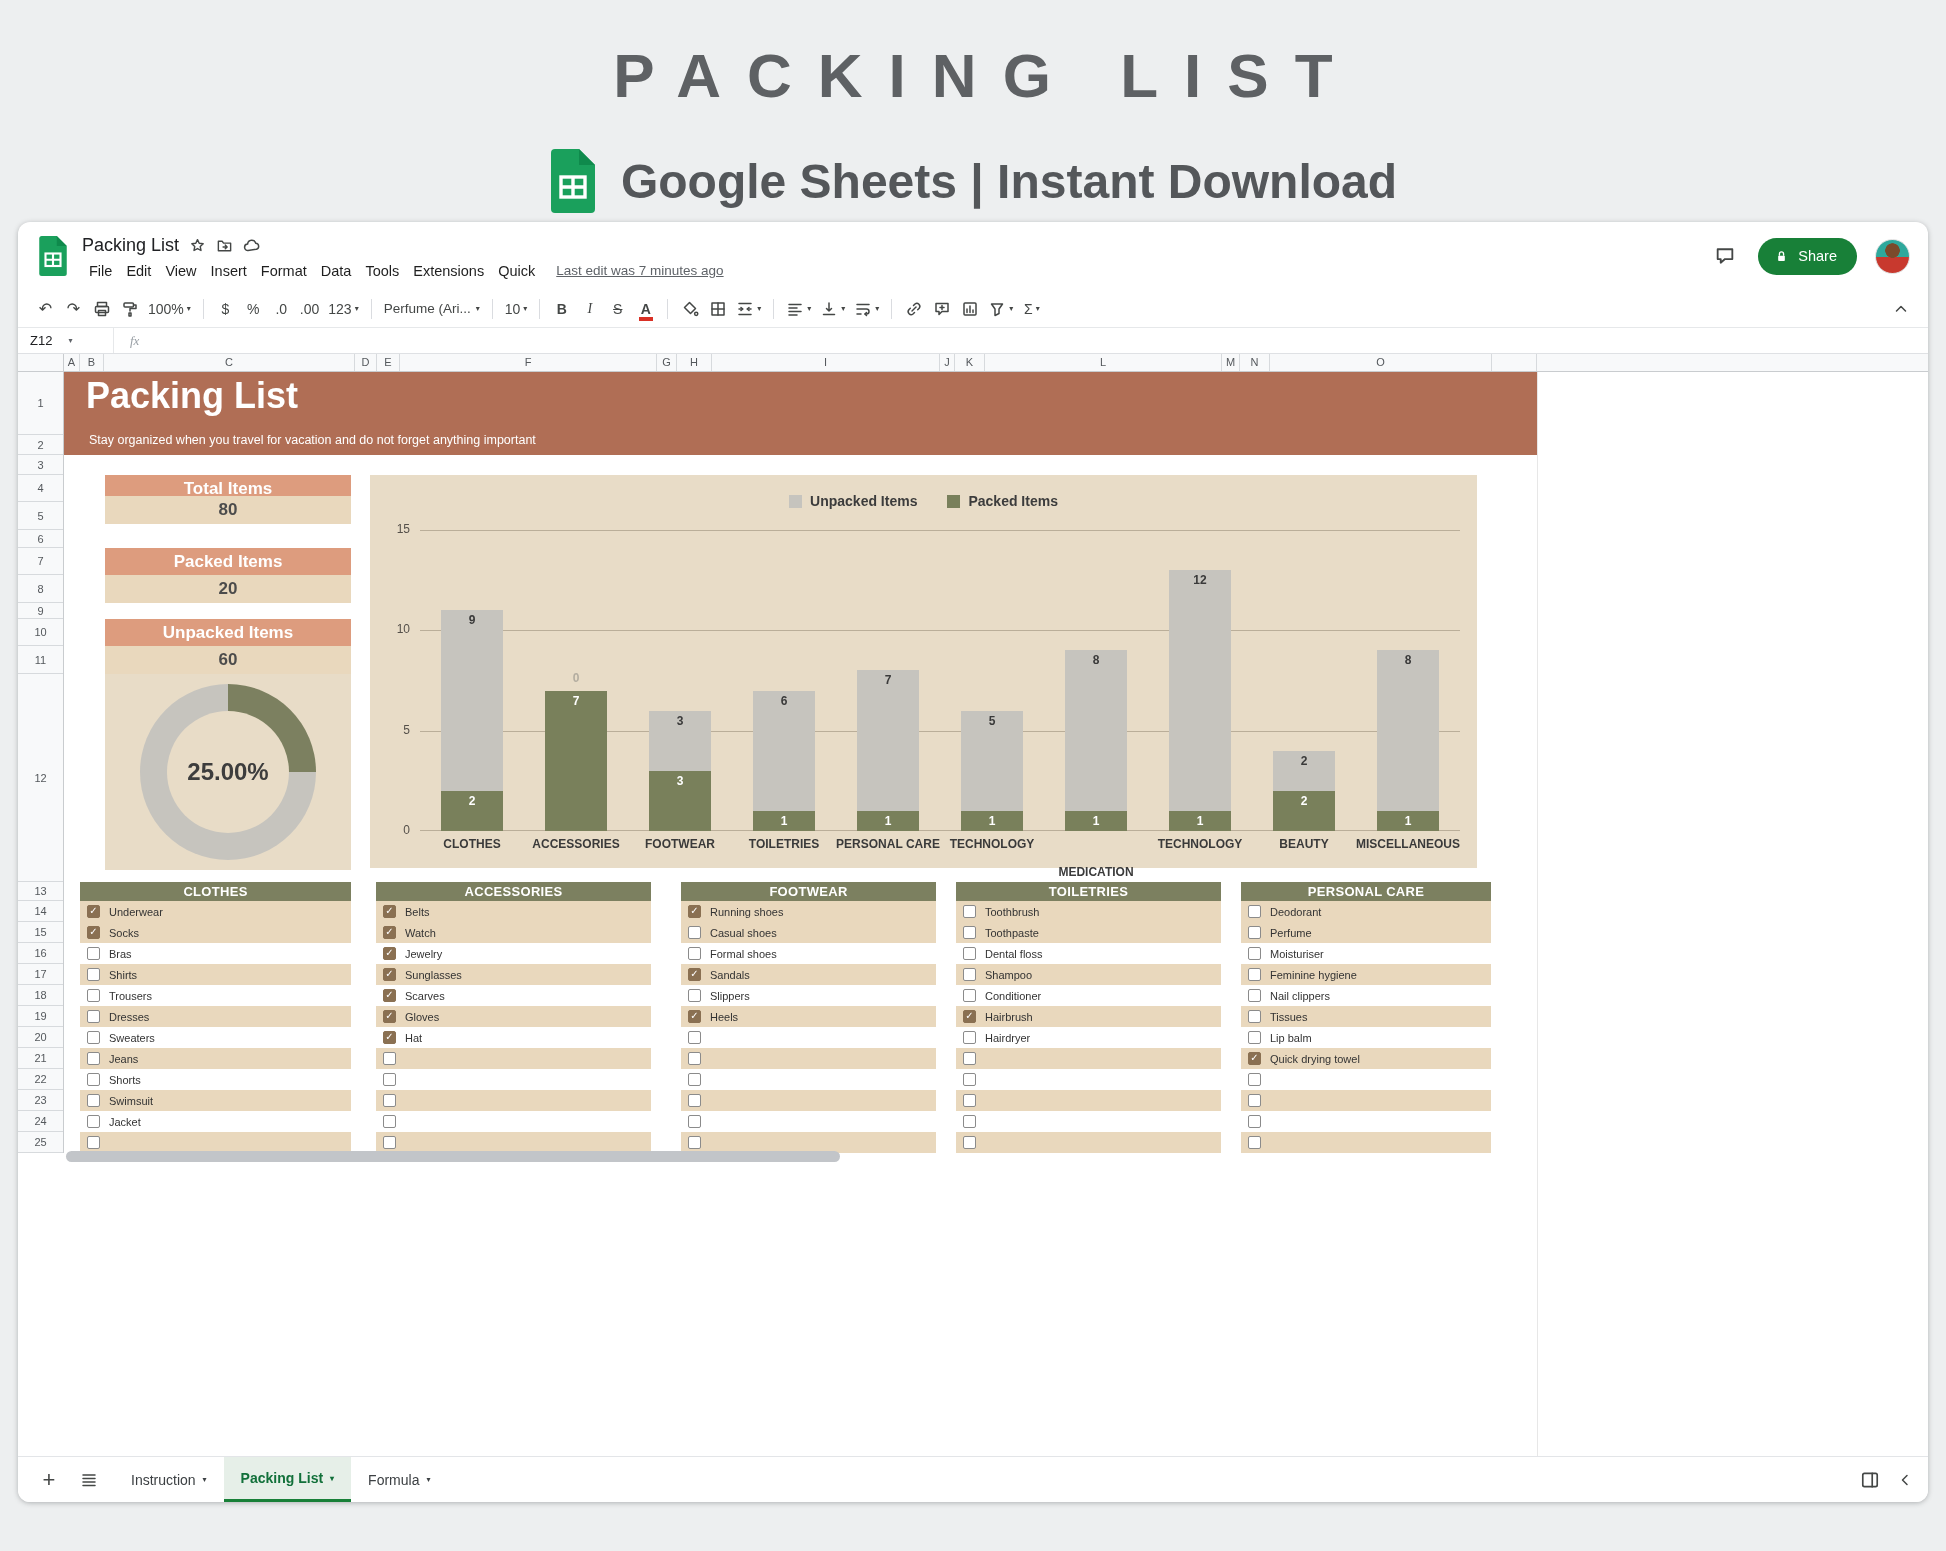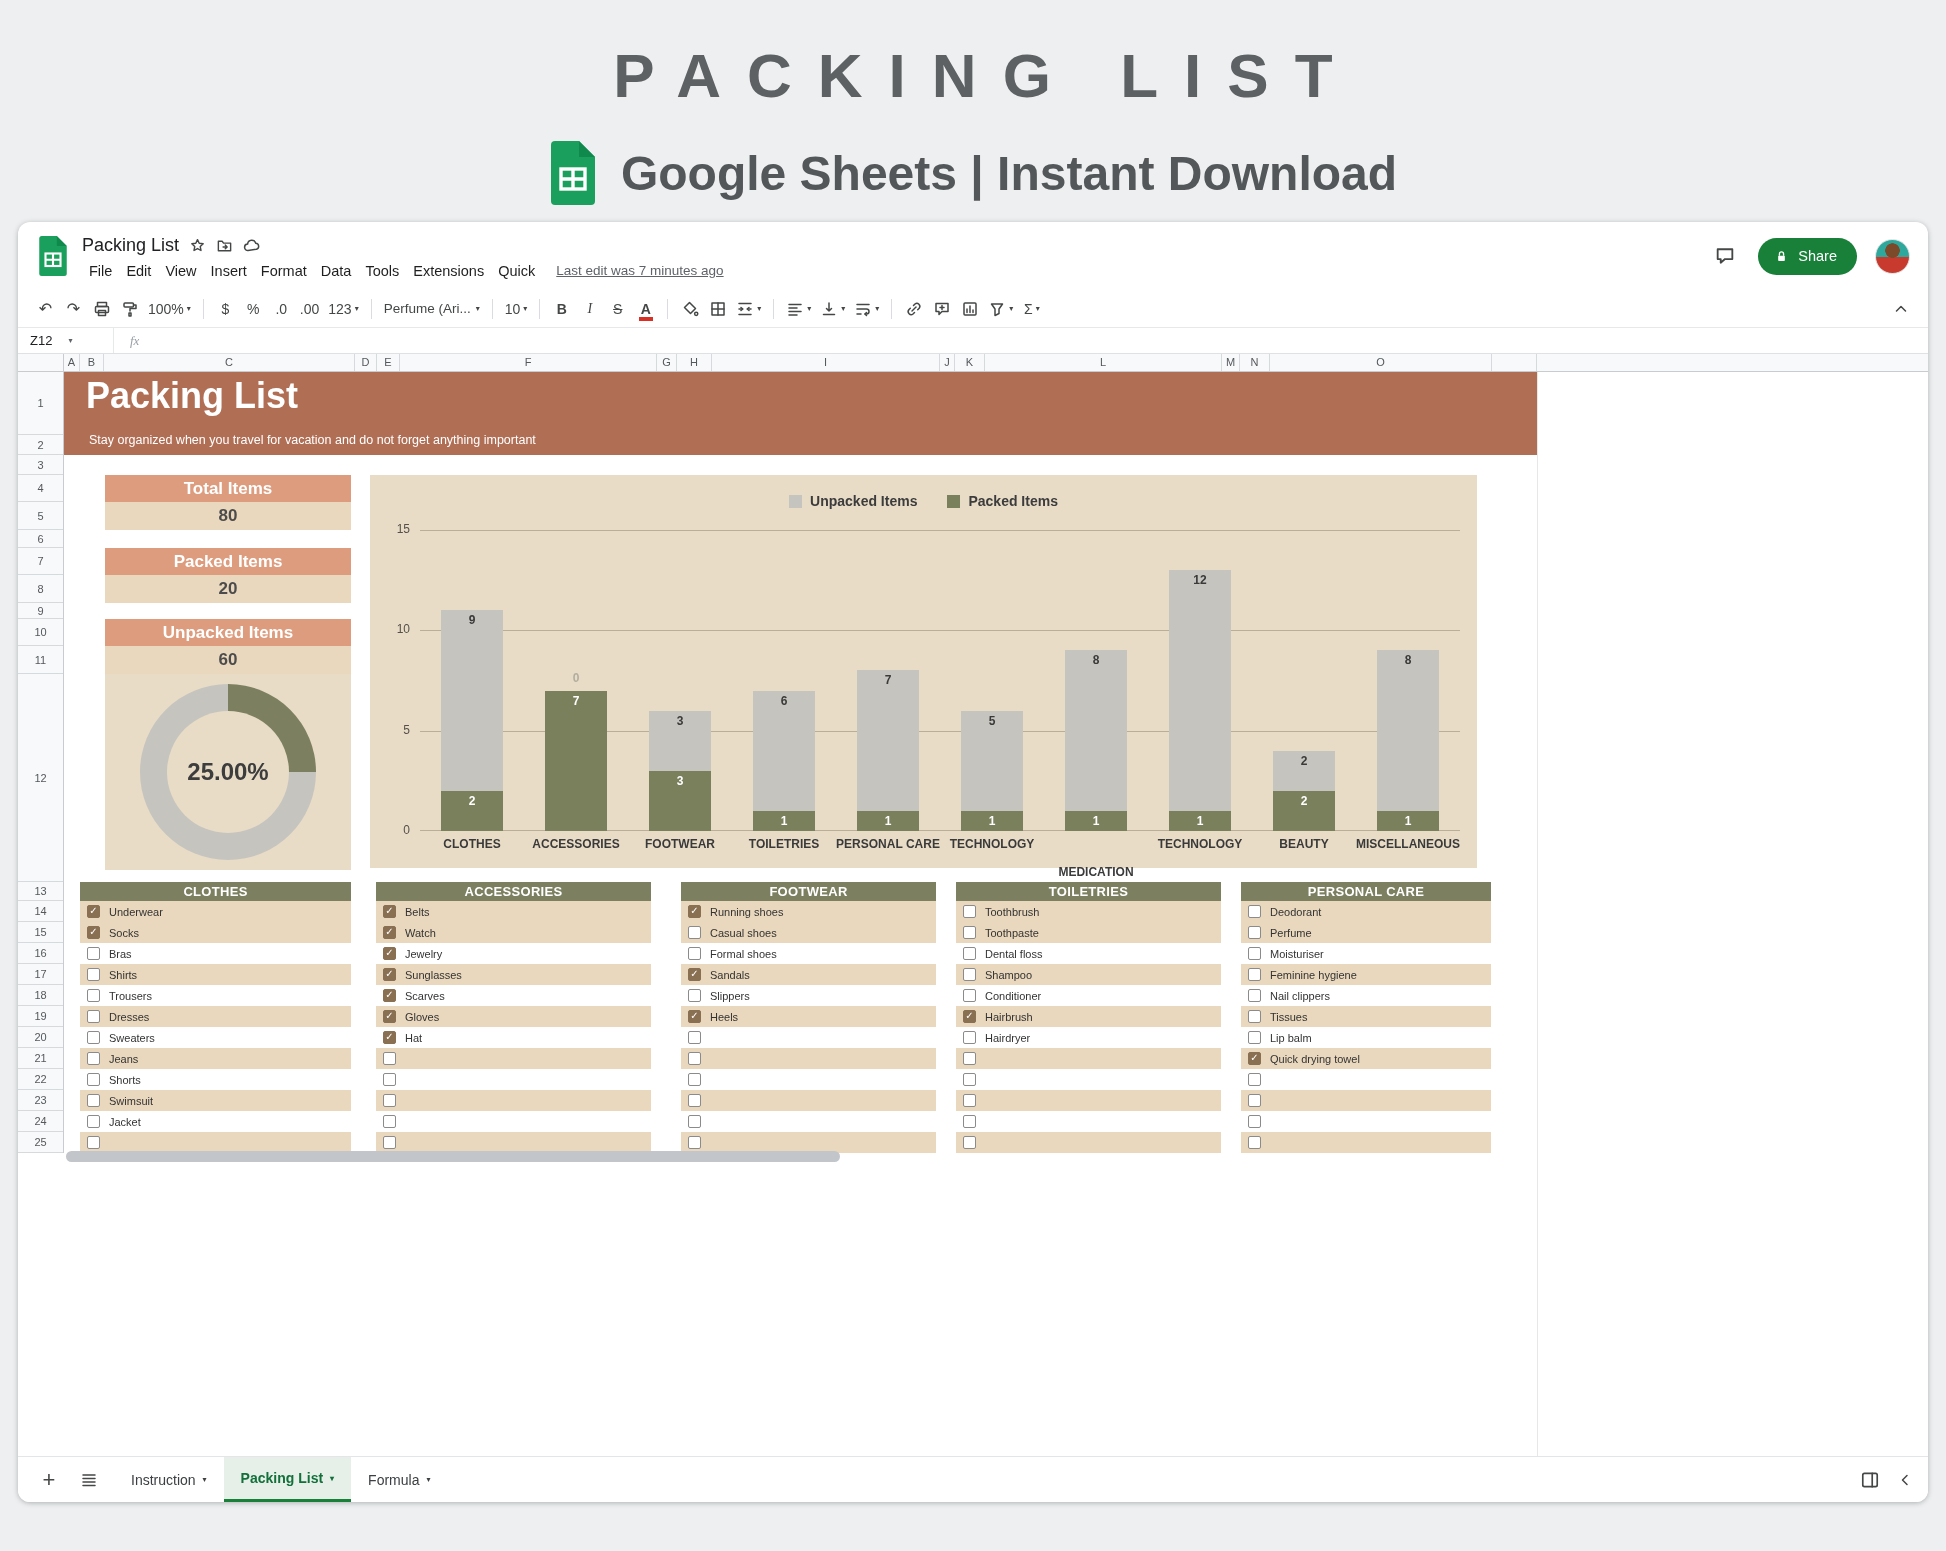--- a/index.html
+++ b/index.html
@@ -9,21 +9,21 @@
     font-family:"Liberation Sans", sans-serif;
     position:relative;
   }
   
   .banner { height:222px; text-align:center; }
   .banner-title {
     padding-top:40px; font-size:62px; font-weight:bold;
     letter-spacing:0.42em; color:#5e6164; padding-left:0.42em;
   }
   .banner-sub {
-    margin-top:30px; display:flex; align-items:center; justify-content:center; gap:24px;
+    margin-top:38px; display:flex; align-items:center; justify-content:center; gap:24px;
   }
   .banner-sub-text { font-size:48px; font-weight:bold; color:#54575a; }
   .sheets-logo-lg { width:48px; height:64px; display:block; }
   
   .window {
     position:absolute; left:18px; top:222px; width:1910px; height:1280px;
     background:#fff; border-radius:12px; overflow:hidden;
     box-shadow:0 1px 5px rgba(60,64,67,.35);
   }
   
@@ -390,21 +390,21 @@
     <div class="canvas">
       <div class="content-edge"></div>
 
       <div class="band">
         <div class="band-title">Packing List</div>
         <div class="band-sub">Stay organized when you travel for vacation and do not forget anything important</div>
       </div>
 
       <div id="stats">
           <div class="stat-header" style="top: 103px;">Total Items</div>
-          <div class="stat-value" style="top: 130px;">80</div>
+          <div class="stat-value" style="top: 124px;">80</div>
           <div class="stat-header" style="top: 176px;">Packed Items</div>
           <div class="stat-value" style="top: 203px;">20</div>
           <div class="stat-header" style="top: 247px;">Unpacked Items</div>
           <div class="stat-value" style="top: 274px;">60</div>
         </div>
 
       <div class="donut-panel">
         <div class="donut" id="donut" style="background: conic-gradient(rgb(124, 128, 96) 0deg, rgb(124, 128, 96) 25%, rgb(198, 196, 190) 0deg);">
           <div class="donut-hole">
             <span>25.00%</span>

